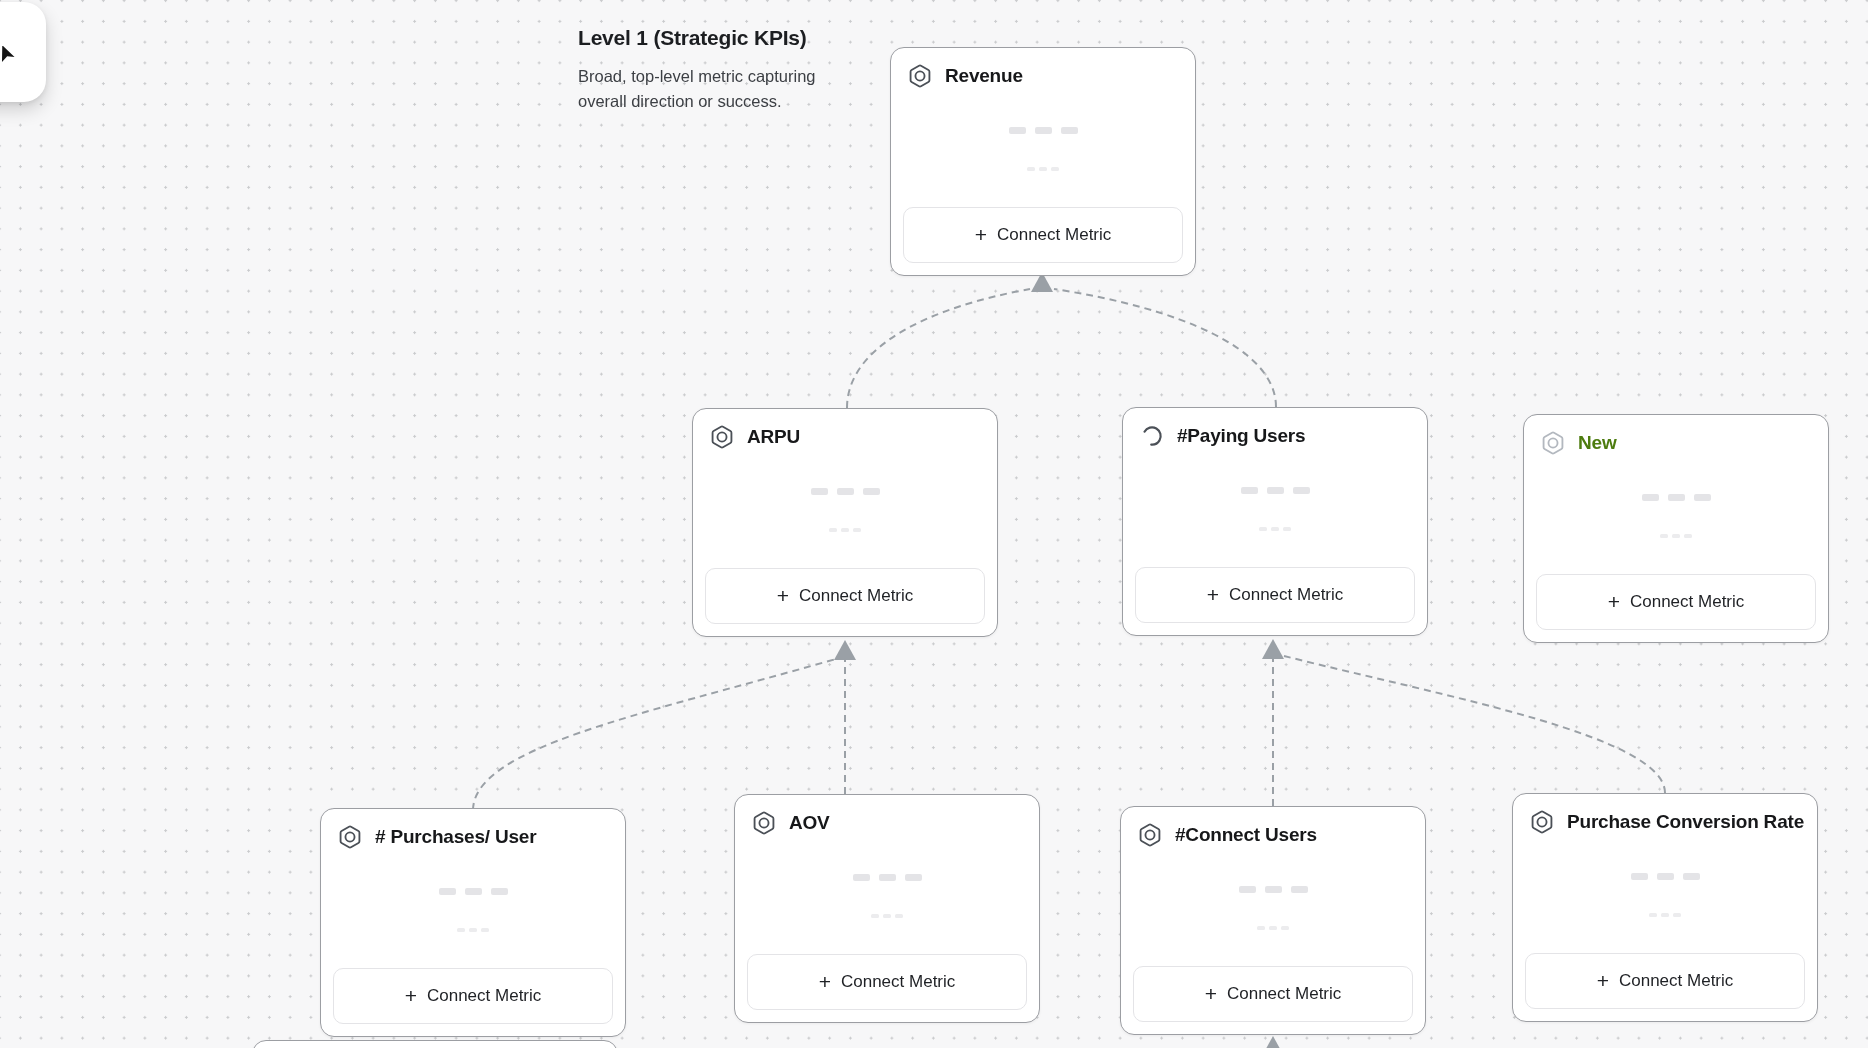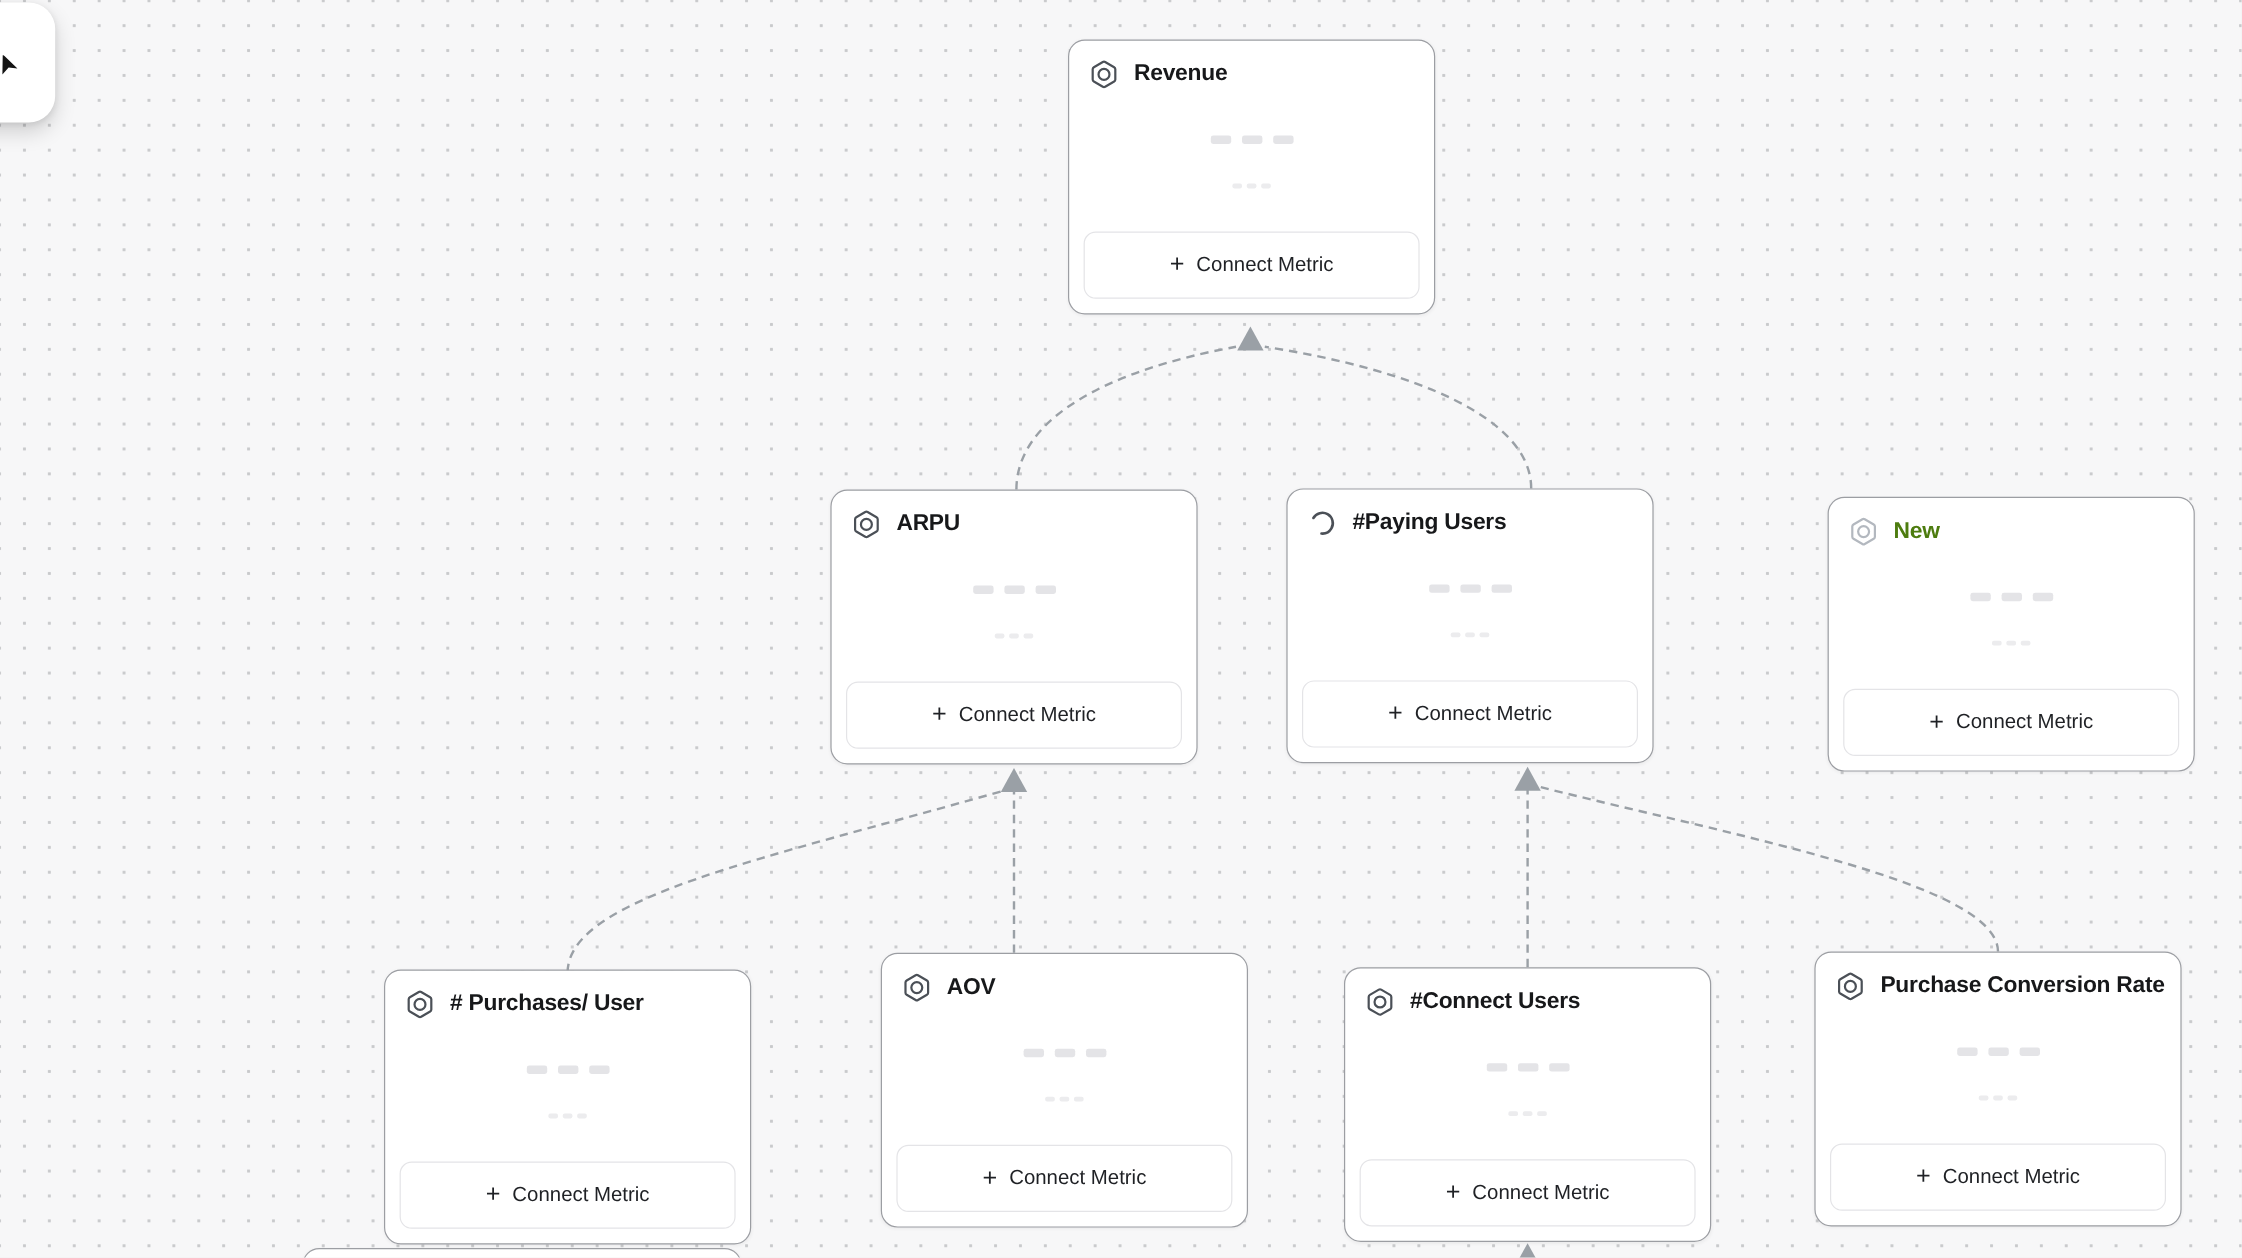--- a/index.html
+++ b/index.html
@@ -82,22 +82,26 @@
   </svg>
 
   <div class="toolbar">
     <span class="tool-glyph">
       <svg viewBox="0 0 20 20">
           <path d="M1.5 1.2 L16.8 8.6 L9.6 10.2 L6.4 17.2 Z" fill="#141414" transform="rotate(18 9 9)"></path>
         </svg>
     </span>
   </div>
 
-
-  <div class="card" style="left:890px; top:33px;text-decoration:underline;">
+  <div class="level" style="left:578px; top:26px;">
+    <h2>Level 1 (Strategic KPIs)</h2>
+    <p style="width:258px;">Broad, top-level metric capturing overall direction or success.</p>
+  </div>
+
+  <div class="card" style="left:890px; top:47px;text-decoration:underline;">
     <div class="card-header">
       <span class="card-icon">
         <svg viewBox="0 0 24 24" fill="none" stroke="currentColor" stroke-width="1.7">
           <path d="M11.1 2.5a1.8 1.8 0 0 1 1.8 0l6.9 4a1.8 1.8 0 0 1 .9 1.56v7.9a1.8 1.8 0 0 1-.9 1.56l-6.9 4a1.8 1.8 0 0 1-1.8 0l-6.9-4a1.8 1.8 0 0 1-.9-1.56v-7.9a1.8 1.8 0 0 1 .9-1.56z"></path>
           <circle cx="12" cy="12" r="4.2"></circle>
         </svg>
       </span>
       <span class="card-title">Revenue</span>
     </div>
     <div class="skeleton">
@@ -139,21 +143,21 @@
           <i></i>
           <i></i>
         </div>
     </div>
     <button class="connect-btn">
       <span class="plus">+</span>
       <span>Connect Metric</span>
     </button>
   </div>
 
-  <div class="card" style="left:1072px; top:407px;">
+  <div class="card" style="left:1122px; top:407px;">
     <div class="card-header">
       <span class="card-icon">
         <svg viewBox="0 0 24 24" fill="none" stroke="currentColor" stroke-width="2" stroke-linecap="round">
           <circle cx="12" cy="12" r="8" stroke-dasharray="34 16.3" transform="rotate(-150 12 12)"></circle>
         </svg>
       </span>
       <span class="card-title">#Paying Users</span>
     </div>
     <div class="skeleton">
       <div class="sk-row1">

